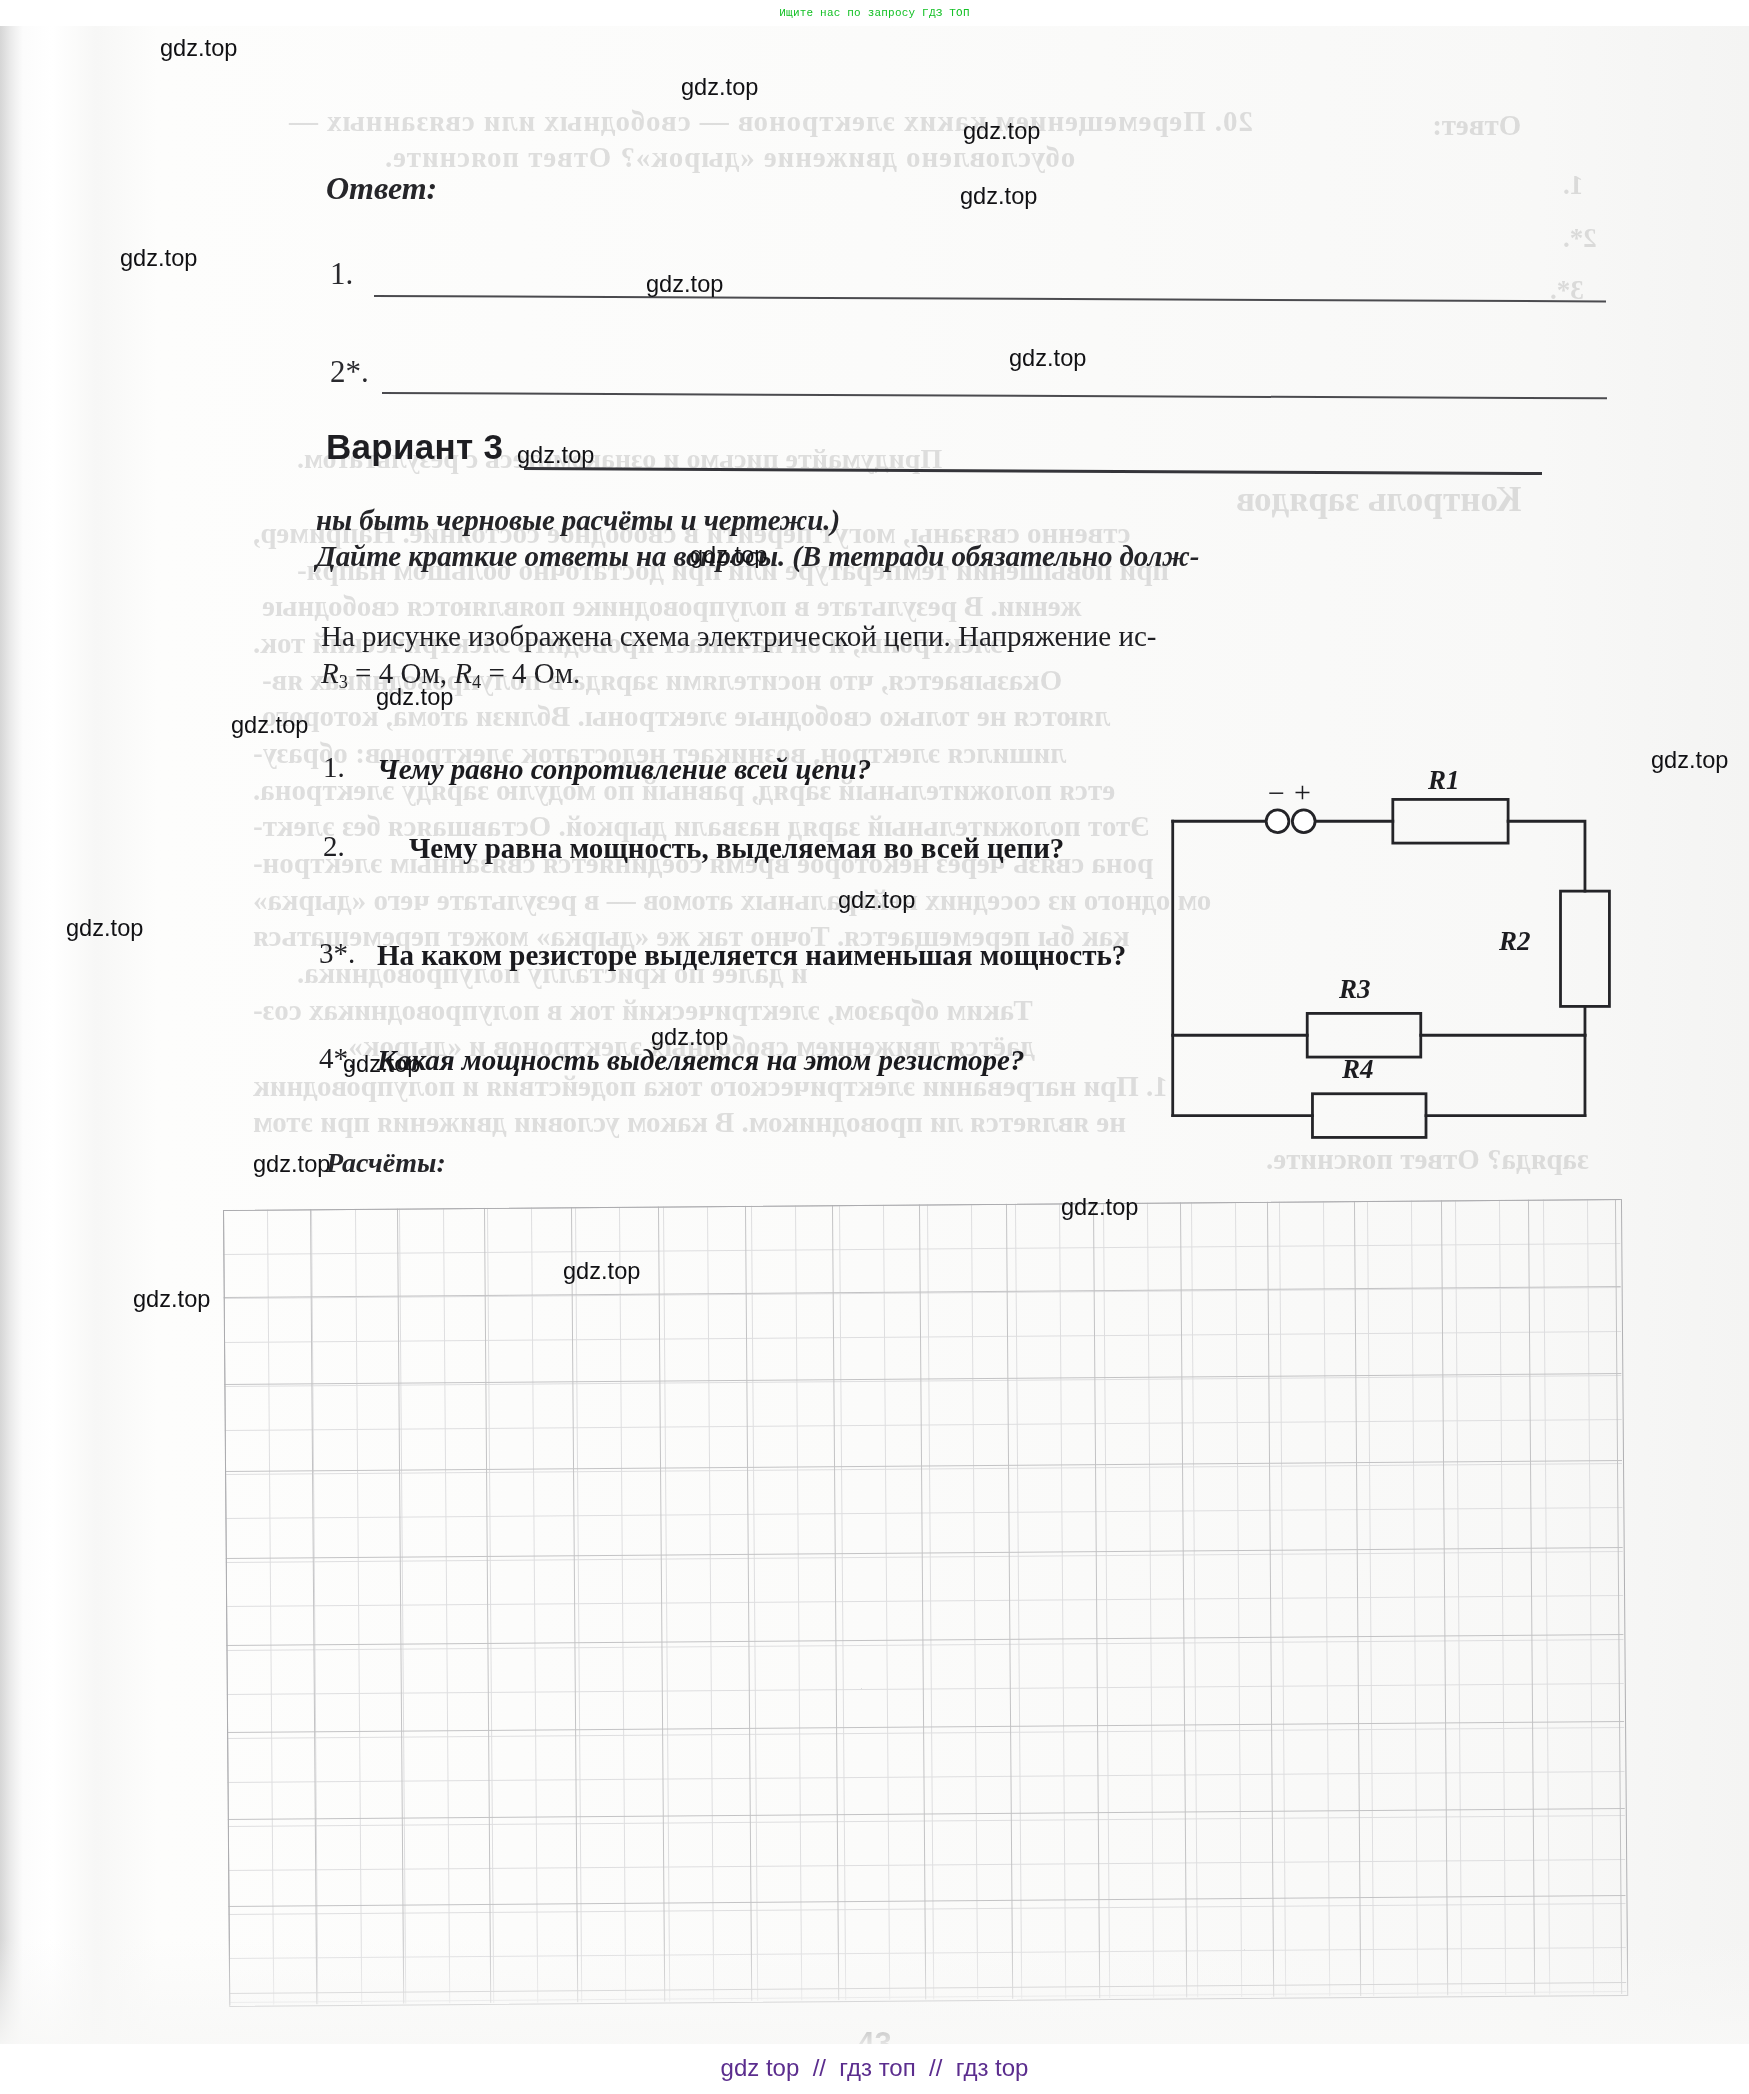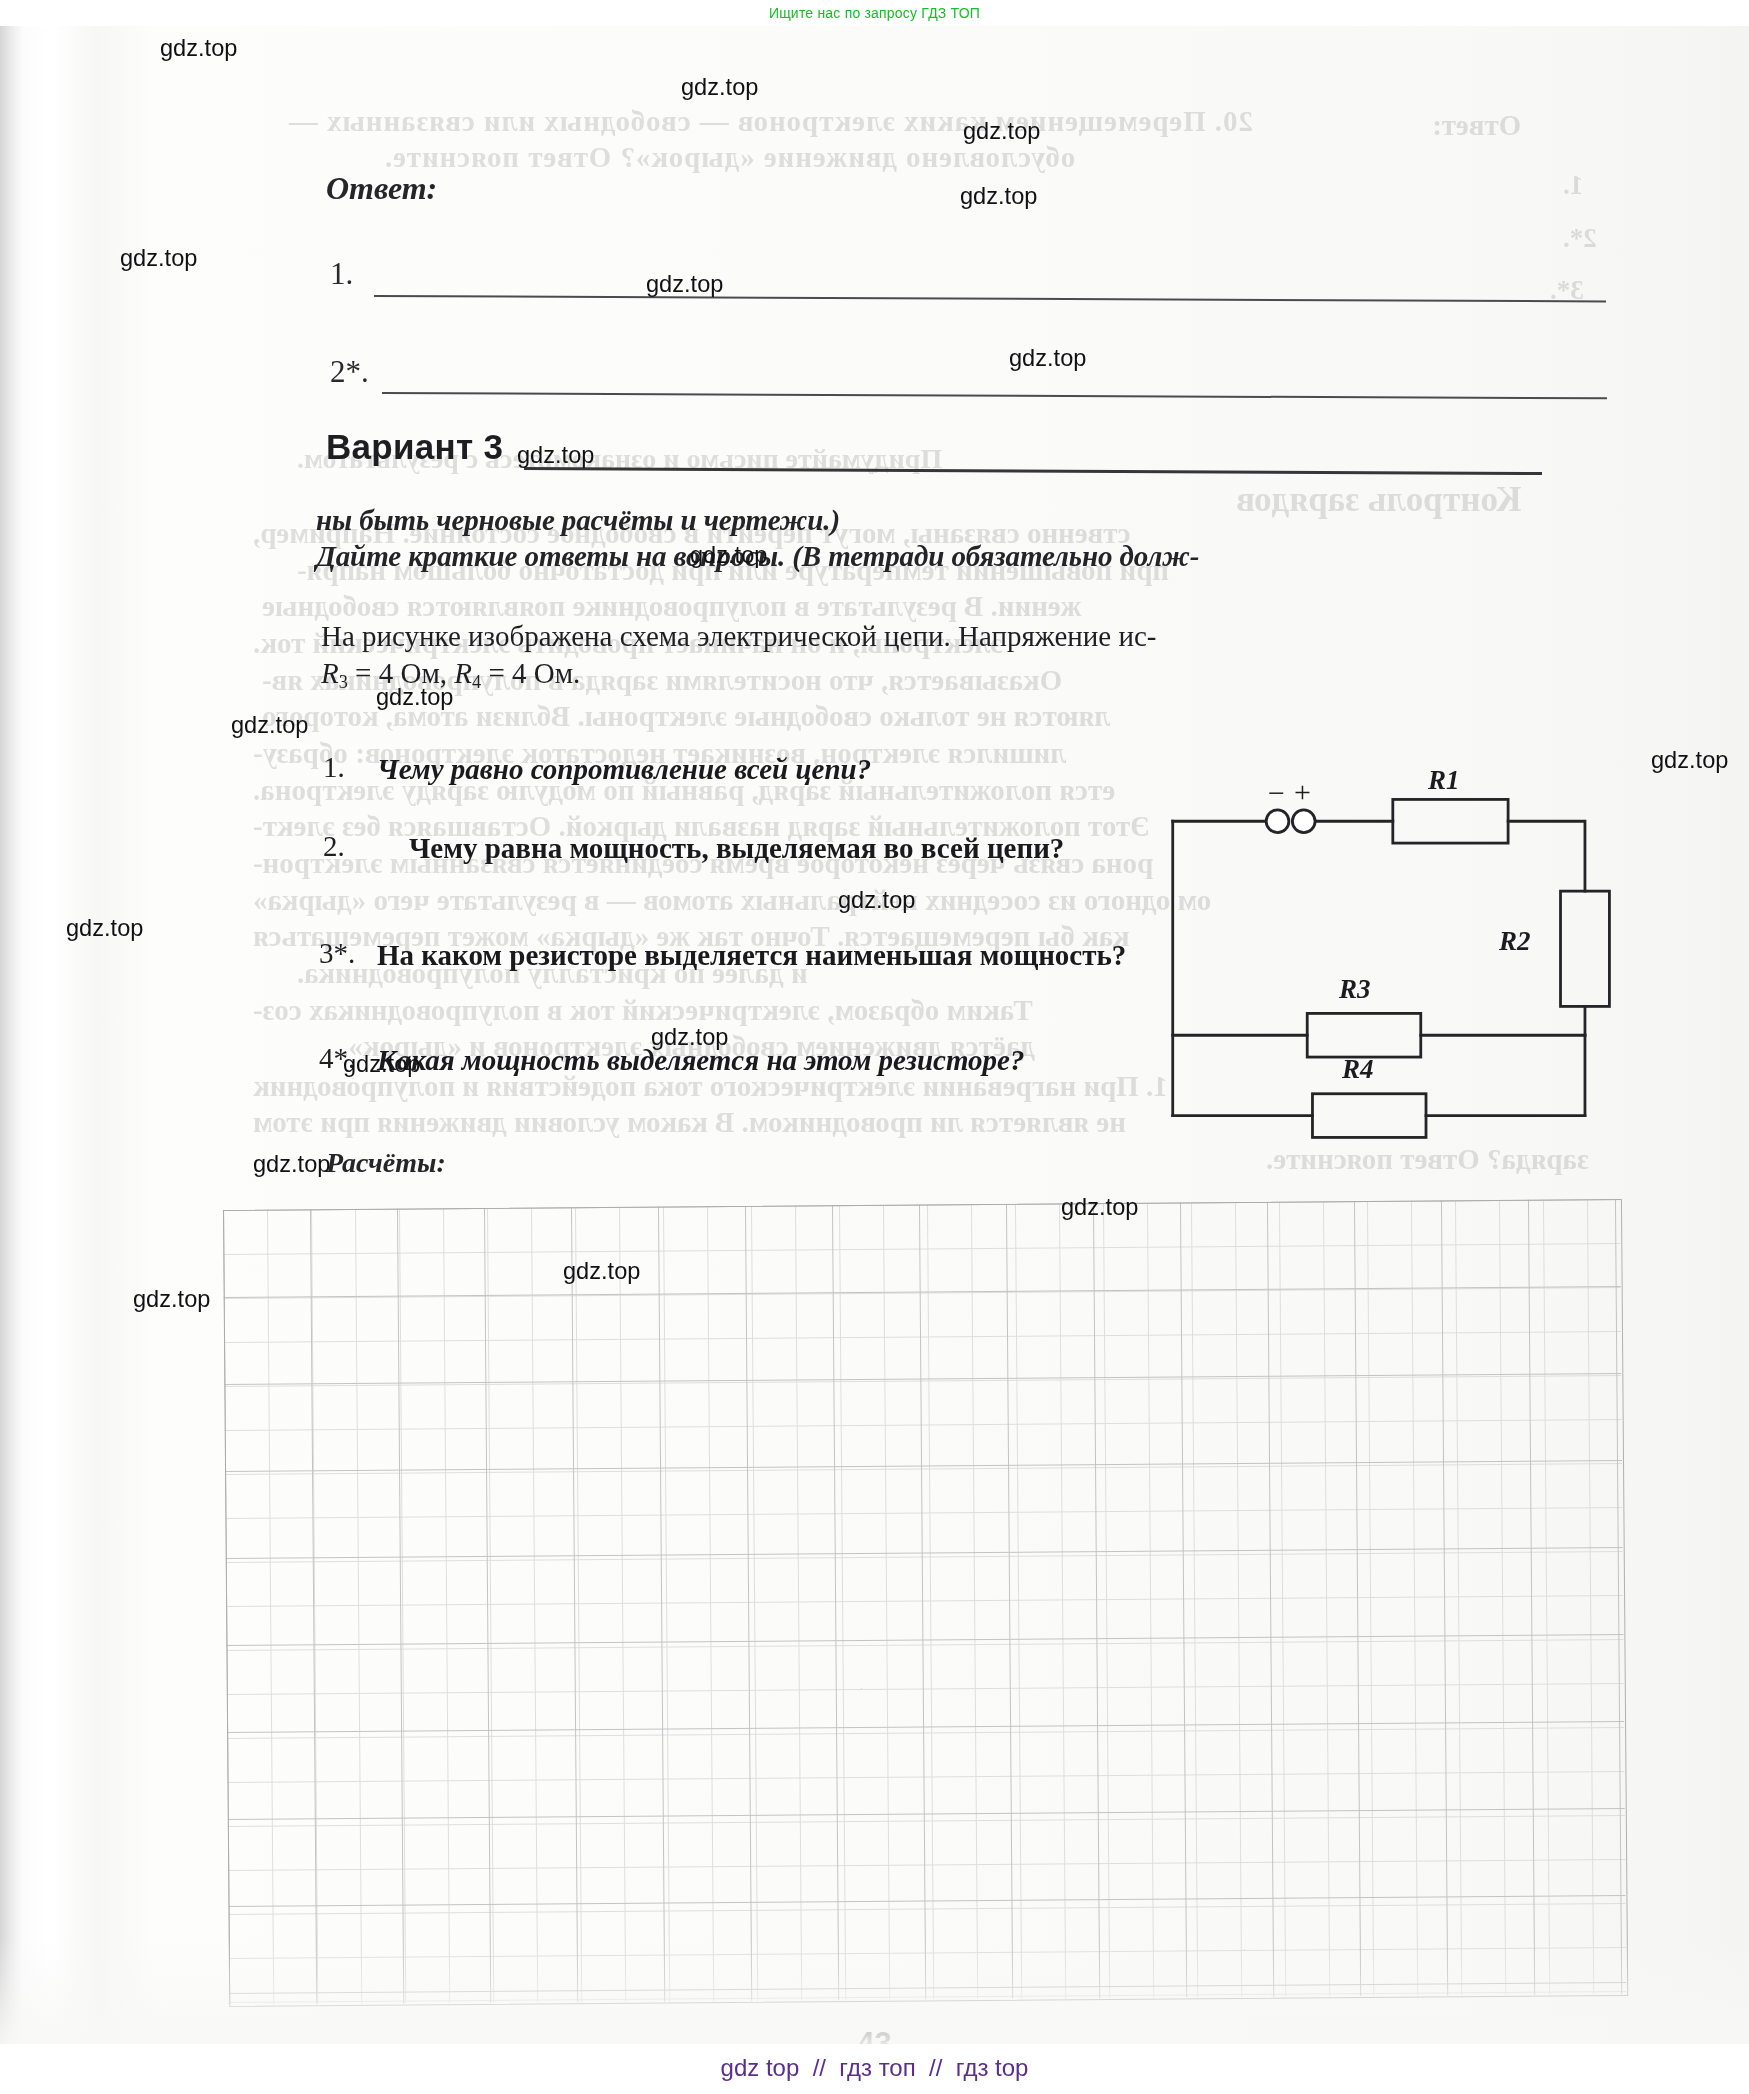--- a/index.html
+++ b/index.html
@@ -19,22 +19,22 @@
   #top-banner {
     position: absolute;
     left: 0; top: 0;
     width: 1749px;
     height: 26px;
     background: #ffffff;
     text-align: center;
     z-index: 40;
   }
   #top-banner .banner-text {
-    font-family: Liberation Sans, sans-serif;
-    font-size: 14px;
+    font-family: Liberation Mono, monospace;
+    font-size: 11px;
     color: #12c024;
     line-height: 26px;
     letter-spacing: 0.2px;
     white-space: nowrap;
   }
 
   
   #page-sheet {
     position: absolute;
     left: 0; top: 26px;

